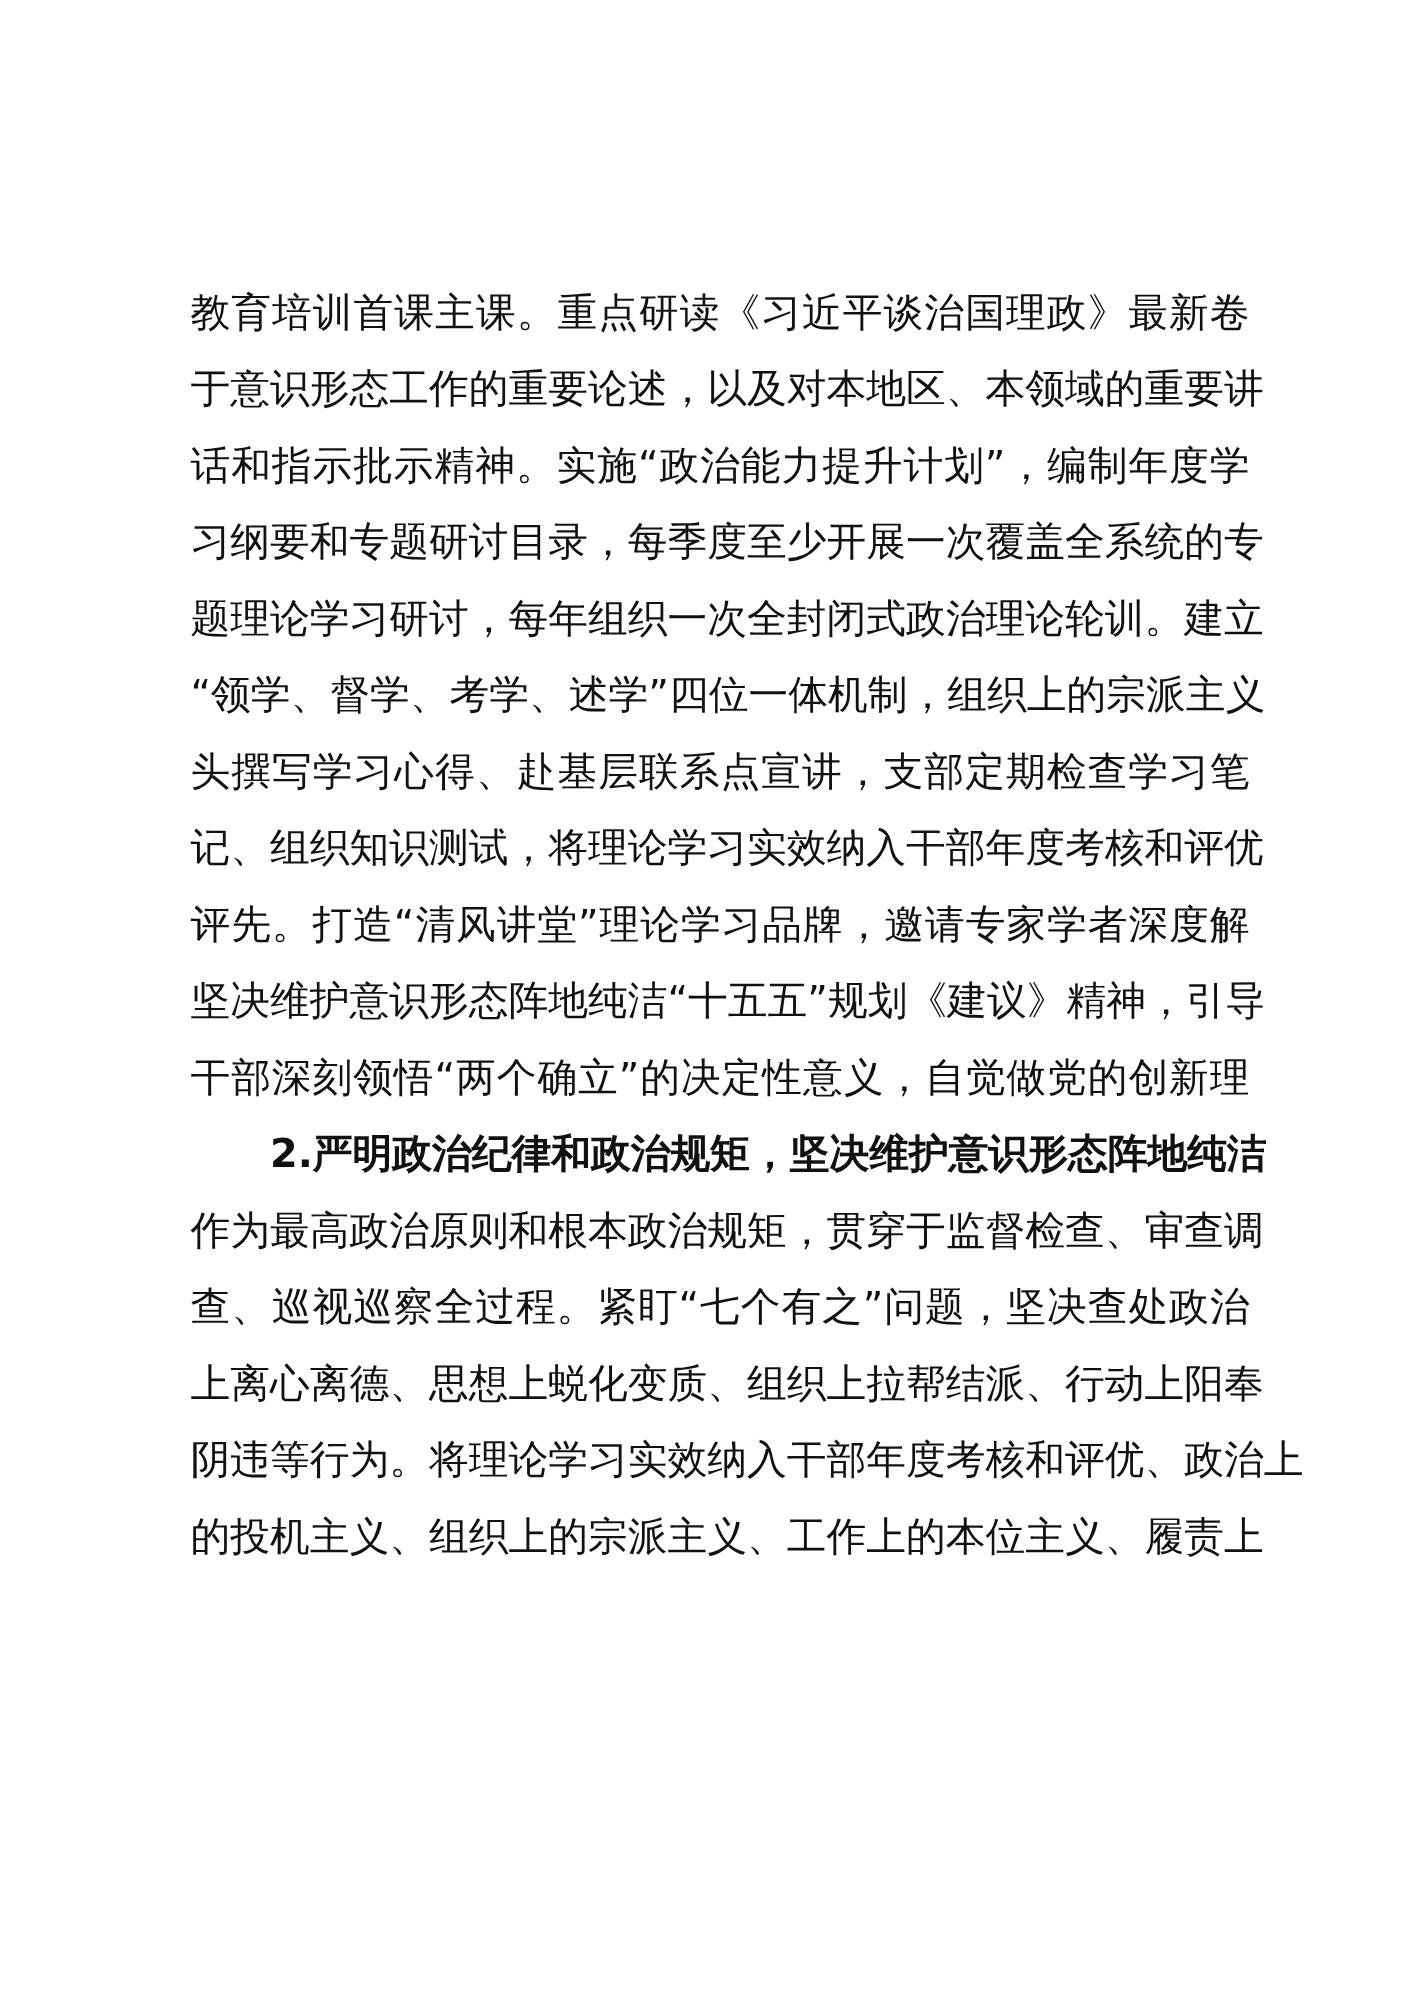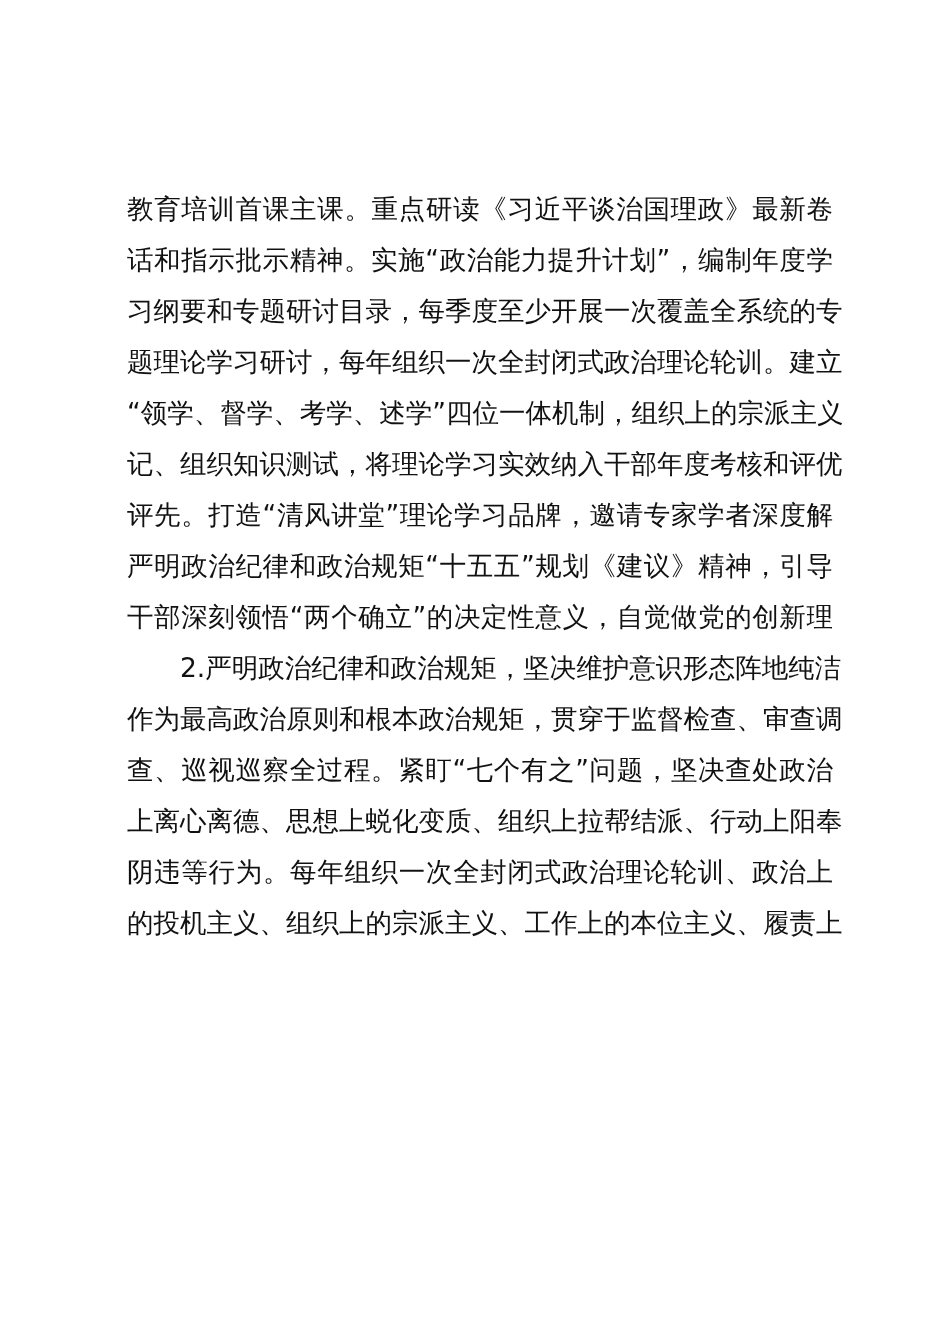--- a/index.html
+++ b/index.html
@@ -36,38 +36,41 @@
       white-space: nowrap;
       letter-spacing: 0;
       text-align: justify;
       text-align-last: justify;
     }
     .line.last {
       text-align-last: left;
     }
     .line.indent {
       padding-left: 53px;
+      font-weight: bold;
     }
   </style>
 </head>
 <body>
 
 <div class="page">
   <div class="body-text">
 
     <div class="line">教育培训首课主课。重点研读《习近平谈治国理政》最新卷</div>
+    <div class="line">于意识形态工作的重要论述，以及对本地区、本领域的重要讲</div>
     <div class="line">话和指示批示精神。实施“政治能力提升计划”，编制年度学</div>
     <div class="line">习纲要和专题研讨目录，每季度至少开展一次覆盖全系统的专</div>
     <div class="line">题理论学习研讨，每年组织一次全封闭式政治理论轮训。建立</div>
     <div class="line">“领学、督学、考学、述学”四位一体机制，组织上的宗派主义</div>
+    <div class="line">头撰写学习心得、赴基层联系点宣讲，支部定期检查学习笔</div>
     <div class="line">记、组织知识测试，将理论学习实效纳入干部年度考核和评优</div>
     <div class="line">评先。打造“清风讲堂”理论学习品牌，邀请专家学者深度解</div>
-    <div class="line">严明政治纪律和政治规矩“十五五”规划《建议》精神，引导</div>
+    <div class="line">坚决维护意识形态阵地纯洁“十五五”规划《建议》精神，引导</div>
     <div class="line">干部深刻领悟“两个确立”的决定性意义，自觉做党的创新理</div>
 
     <div class="line indent">2.严明政治纪律和政治规矩，坚决维护意识形态阵地纯洁</div>
     <div class="line">作为最高政治原则和根本政治规矩，贯穿于监督检查、审查调</div>
     <div class="line">查、巡视巡察全过程。紧盯“七个有之”问题，坚决查处政治</div>
     <div class="line">上离心离德、思想上蜕化变质、组织上拉帮结派、行动上阳奉</div>
-    <div class="line">阴违等行为。每年组织一次全封闭式政治理论轮训、政治上</div>
+    <div class="line">阴违等行为。将理论学习实效纳入干部年度考核和评优、政治上</div>
     <div class="line">的投机主义、组织上的宗派主义、工作上的本位主义、履责上</div>
   </div>
 </div>
 
 </body></html>

